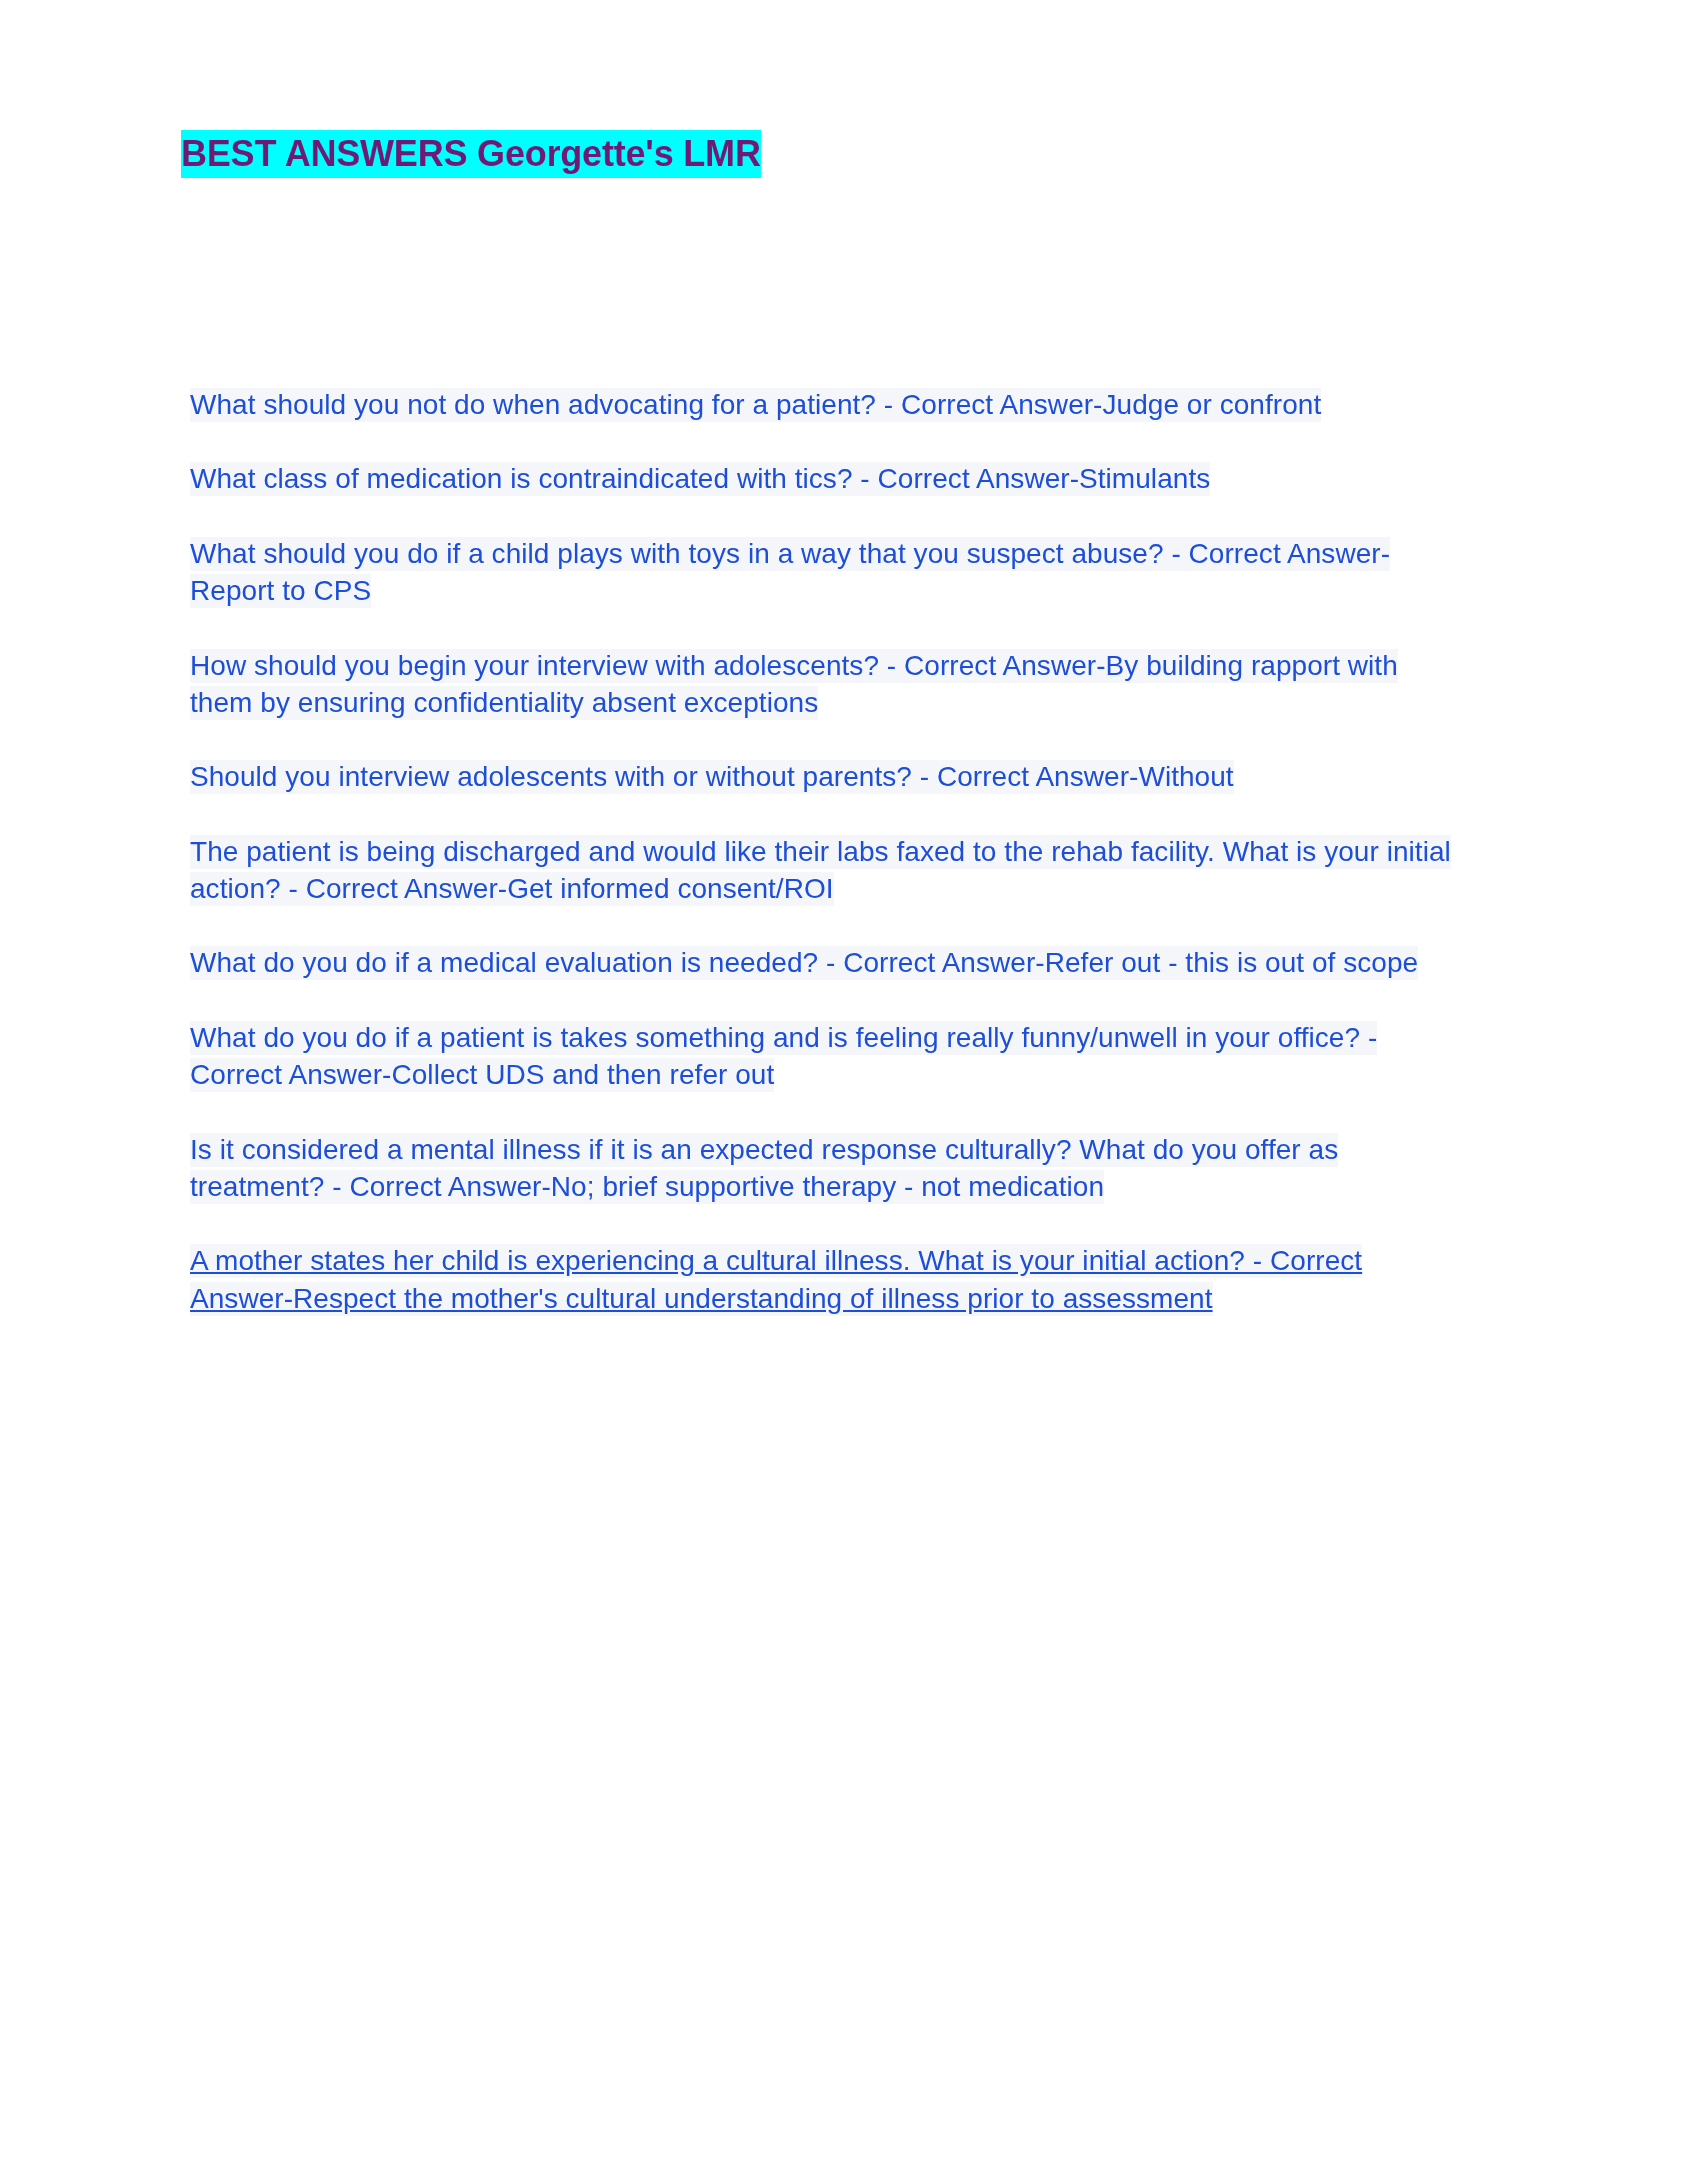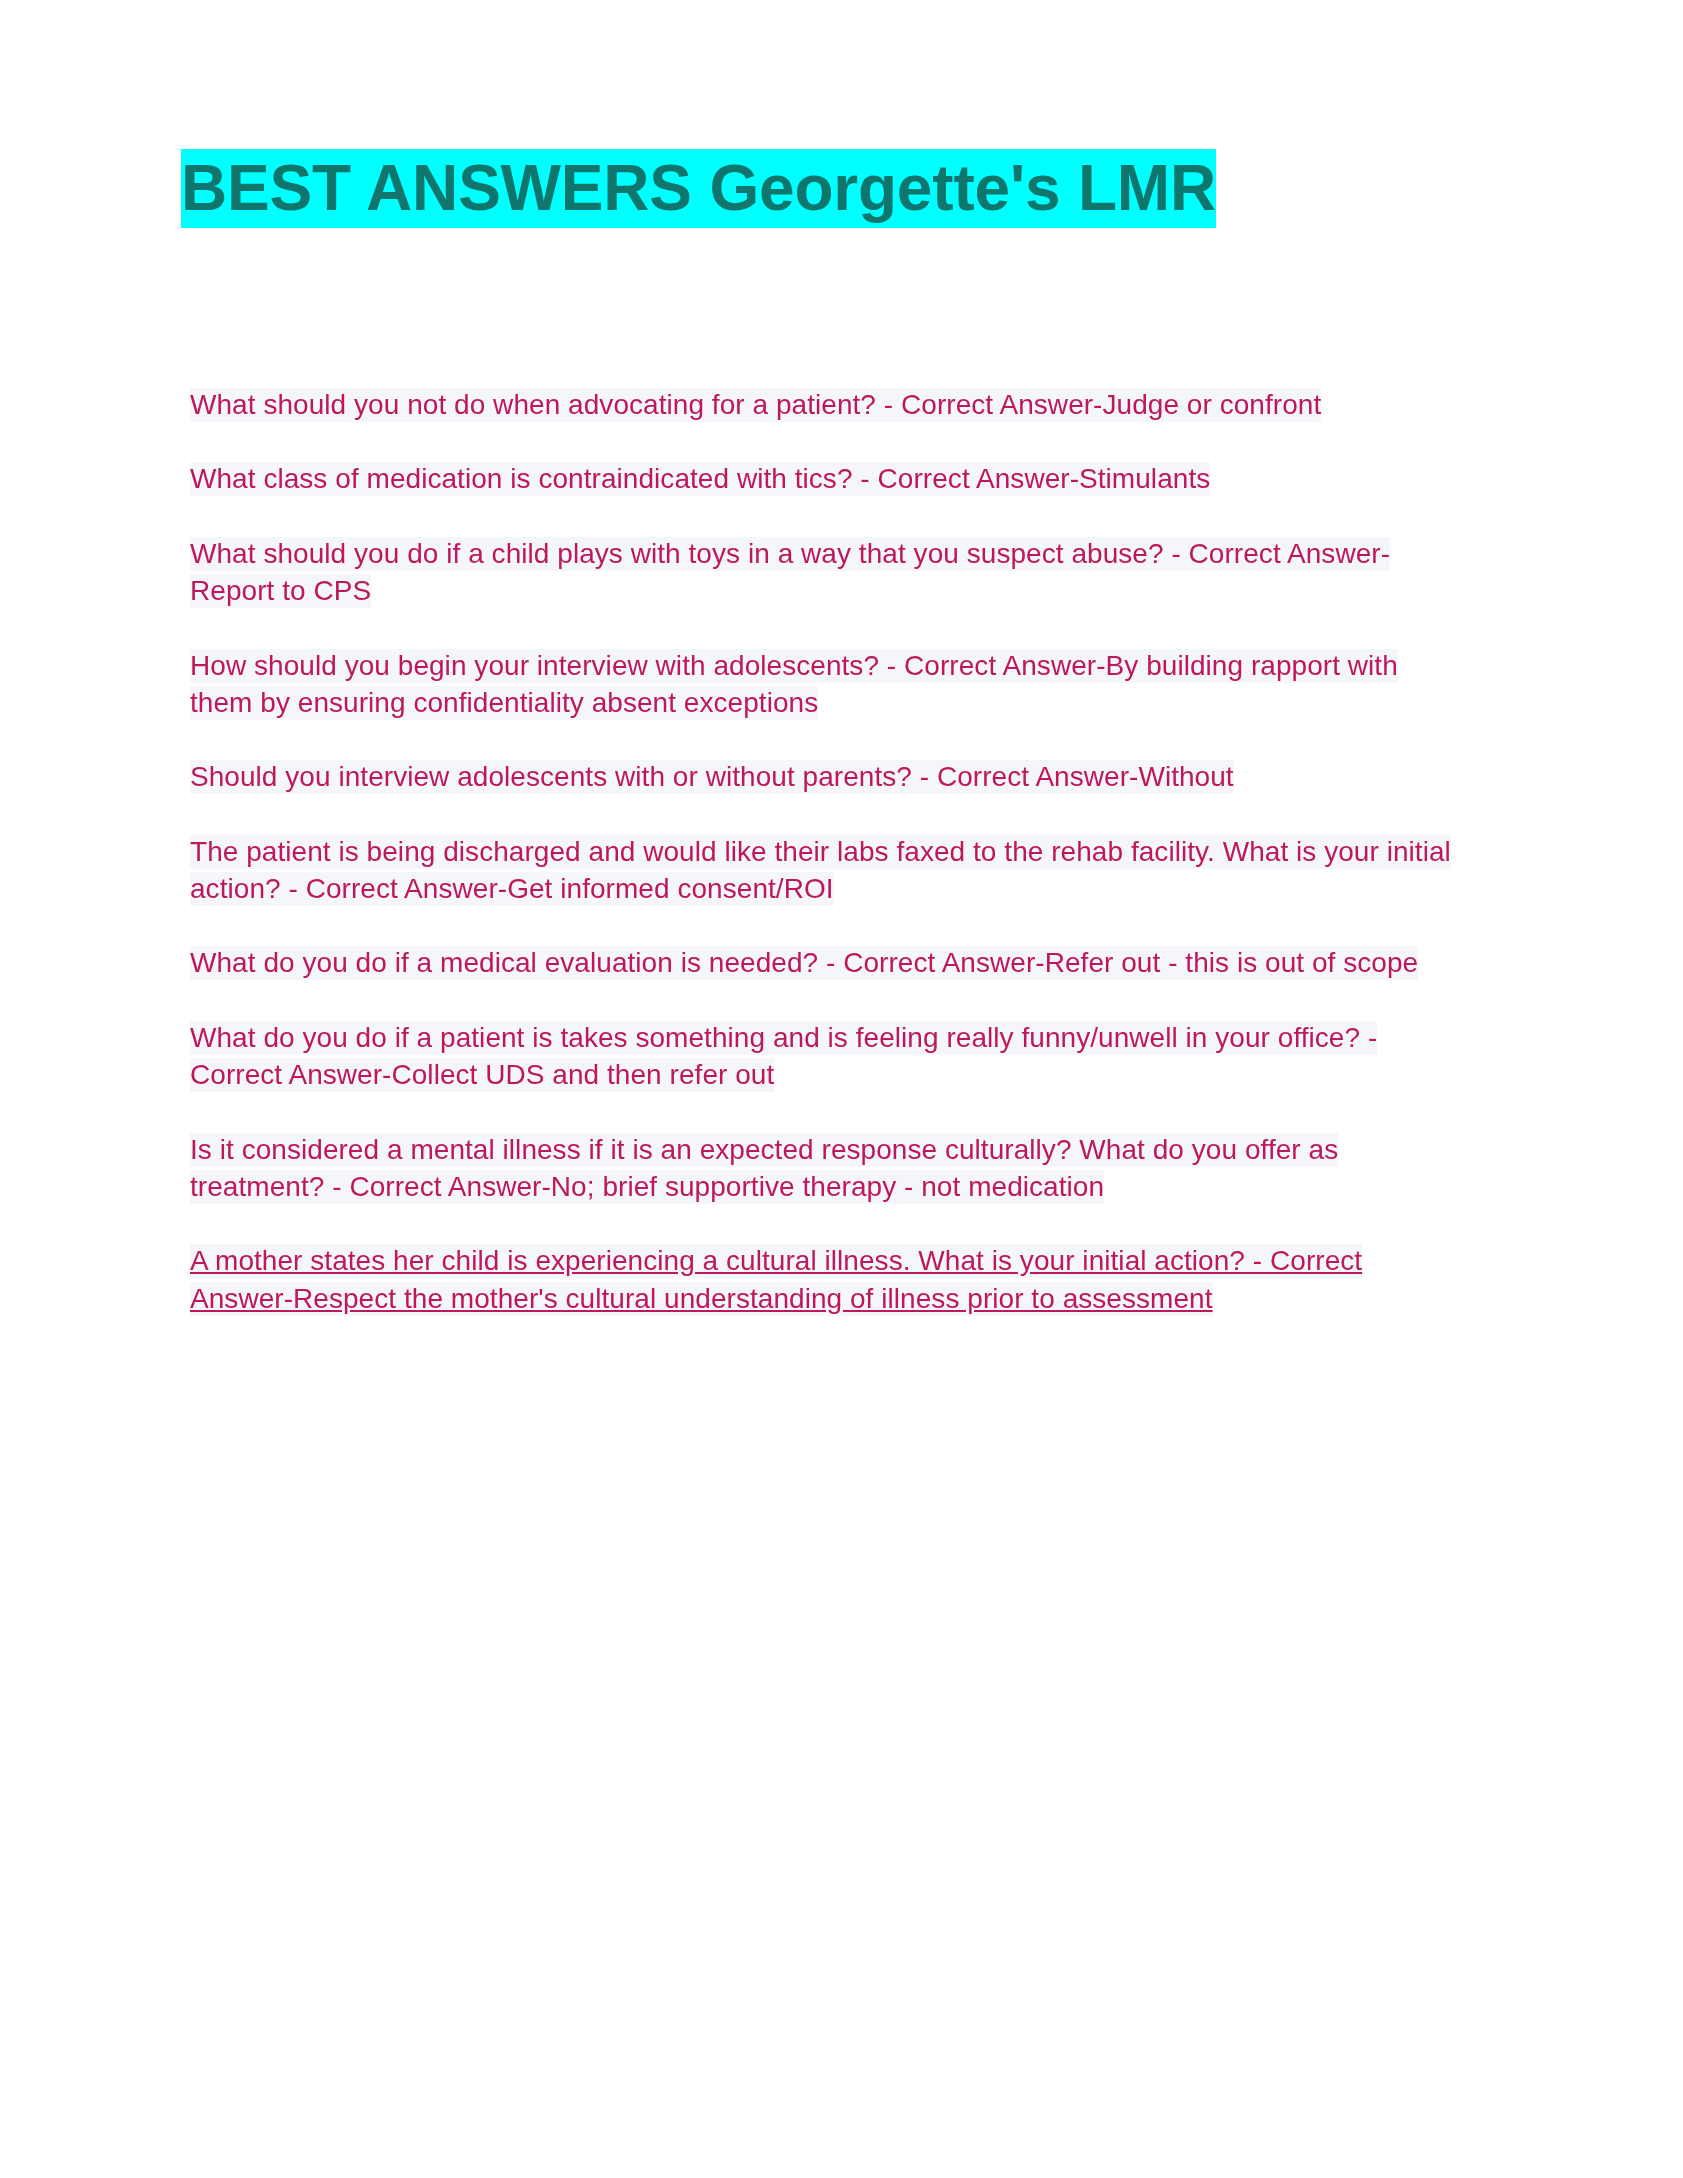--- a/index.html
+++ b/index.html
@@ -23,46 +23,46 @@
     box-sizing: border-box;
     padding: 0;
   }
 
   
   .doc-title {
     position: absolute;
     left: 181px;
     top: 109px;
     width: 1109px;
-    font-size: 64px;
+    font-size: 36px;
     font-weight: bold;
     line-height: 1.155;
     letter-spacing: -0.2px;
-    color: #0f766e;
+    color: #701a75;
   }
   .doc-title .hl {
     background-color: #00ffff;
     box-decoration-break: clone;
     -webkit-box-decoration-break: clone;
     padding: 3px 0 4px 0;
   }
   .title-line { display: block; }
 
   
   .body-block {
     position: absolute;
     left: 190px;
     top: 386px;
     width: 1277px;
   }
   .qa {
     font-size: 28px;
     line-height: 1.335;
     margin: 0 0 37px 0;
-    color: #be185d;
+    color: #1d4ed8;
     letter-spacing: 0.05px;
   }
   .qa:last-child { margin-bottom: 0; text-decoration: underline; }
   .qa .txt {
     background-color: #f5f6fa;
     box-decoration-break: clone;
     -webkit-box-decoration-break: clone;
     padding: 1px 0 2px 0;
   }
 </style>

